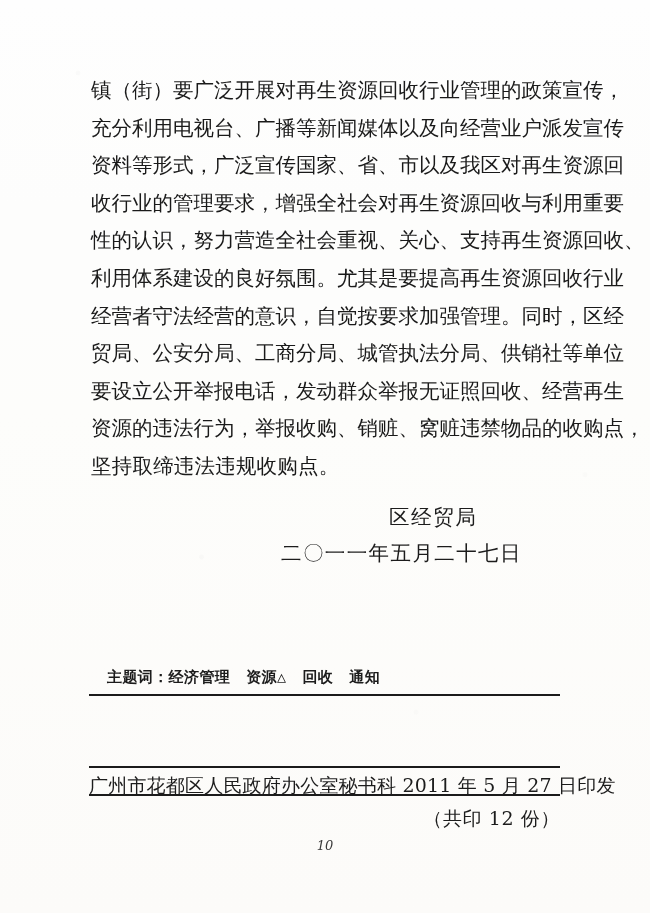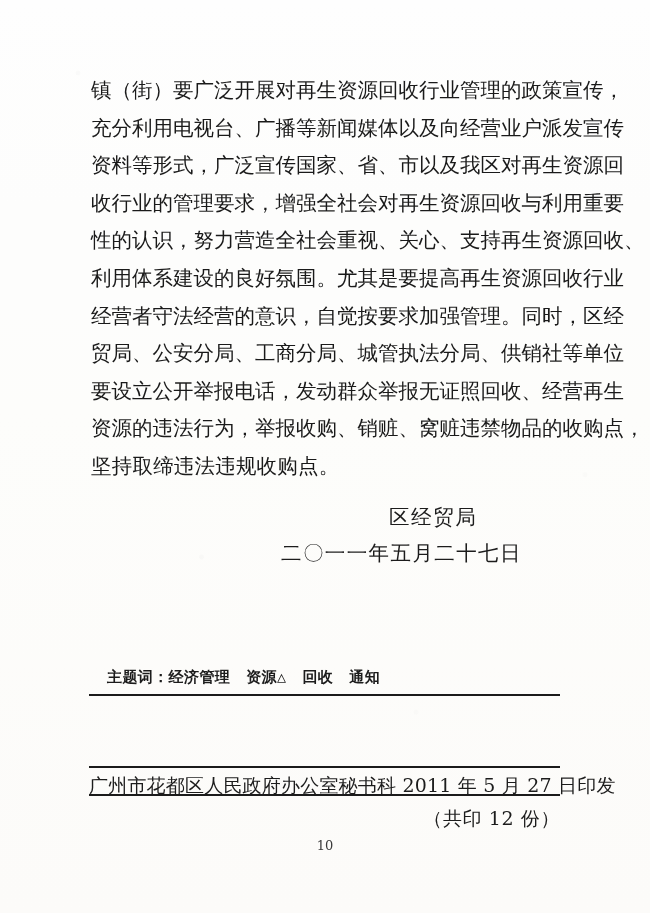--- a/index.html
+++ b/index.html
@@ -135,20 +135,21 @@
 
   .page-number {
     position: absolute;
     left: 0;
     top: 838px;
     width: 650px;
     text-align: center;
     font-size: 13px;
     color: #3a3a3a;
     font-family: "DejaVu Serif", "Liberation Serif", serif;
+    font-style: italic;
   }
 </style>
 </head>
 <body>
 
 <div id="page">
 
   <div id="scan-texture"></div>
 
   <div class="body-block">

